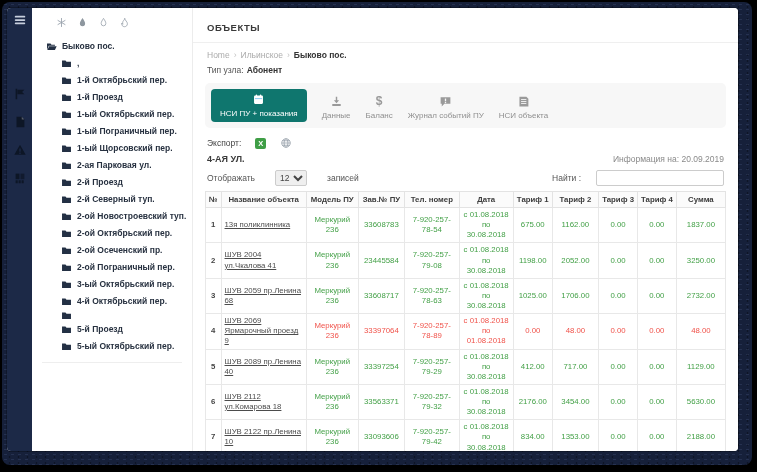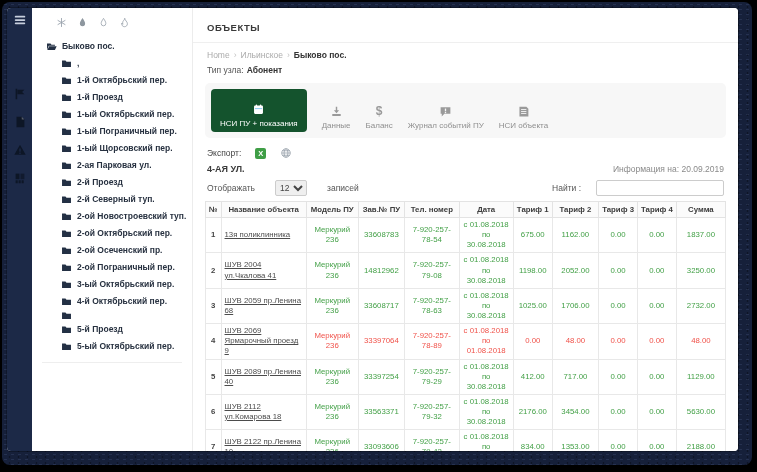--- a/index.html
+++ b/index.html
@@ -36,21 +36,21 @@
   .breadcrumb{padding:7px 2px 1px;font-size:8.5px;color:#ababab;}
   .breadcrumb a{color:#ababab;text-decoration:none;cursor:pointer;}
   .breadcrumb .sep{margin:0 4px;color:#c2c2c2;}
   .breadcrumb .current{color:#333;font-weight:bold;}
   .node-type{padding:4px 2px 5px;font-size:8.5px;color:#555;}
   .node-type b{color:#333;margin-left:3px;}
   .tabs-panel{background:#f7f7f7;border-radius:5px;margin:3px 0 7px;padding:6px 8px 6px 6px;display:flex;align-items:flex-end;gap:15px;}
   .tab{display:flex;flex-direction:column;align-items:center;gap:3px;font-size:8px;color:#8f8f8f;cursor:pointer;padding-bottom:2px;}
   .tab .icn svg{width:13px;height:13px;fill:#9a9a9a;}
   .tab .dollar{font-size:12px;line-height:13px;color:#9a9a9a;font-weight:bold;}
-  .tab.active{background:#14532d;color:#fff;border-radius:4px;padding:14px 9px 4px;}
+  .tab.active{background:#0f766e;color:#fff;border-radius:4px;padding:4px 9px 4px;}
   .tab.active .icn svg{fill:#fff;}
   .export-row{display:flex;align-items:center;gap:14px;font-size:8.5px;color:#444;padding:2px 2px 3px;}
   .excel{width:11px;height:11px;background:#3f9e46;border-radius:2px;color:#fff;font-size:7.5px;font-weight:bold;display:flex;align-items:center;justify-content:center;cursor:pointer;}
   .globe{width:12px;height:12px;cursor:pointer;}
   .globe svg{width:12px;height:12px;}
   .meta-row{display:flex;justify-content:space-between;align-items:center;padding:2px 2px 0;}
   .section-title{font-size:9px;font-weight:bold;color:#3a3a3a;}
   .info-date{font-size:8.5px;color:#8a8a8a;}
   .controls-row{display:flex;justify-content:space-between;align-items:center;padding:6px 2px 5px;font-size:8.5px;color:#555;}
   .controls-left{display:flex;align-items:center;gap:20px;}
@@ -360,21 +360,21 @@
                 <td class="">675.00</td>
                 <td class="">1162.00</td>
                 <td class="">0.00</td>
                 <td class="">0.00</td>
                 <td class="">1837.00</td>
               </tr>
               <tr class="">
                 <td class="num">2</td>
                 <td class="name"><a>ШУВ 2004 ул.Чкалова 41</a></td>
                 <td class="">Меркурий 236</td>
-                <td class="">14812962</td>
+                <td class="">23445584</td>
                 <td class="">7-920-257-79-08</td>
                 <td class="">
                   <div>с 01.08.2018</div>
                   <div>по 30.08.2018</div>
                 </td>
                 <td class="">1198.00</td>
                 <td class="">2052.00</td>
                 <td class="">0.00</td>
                 <td class="">0.00</td>
                 <td class="">3250.00</td>

